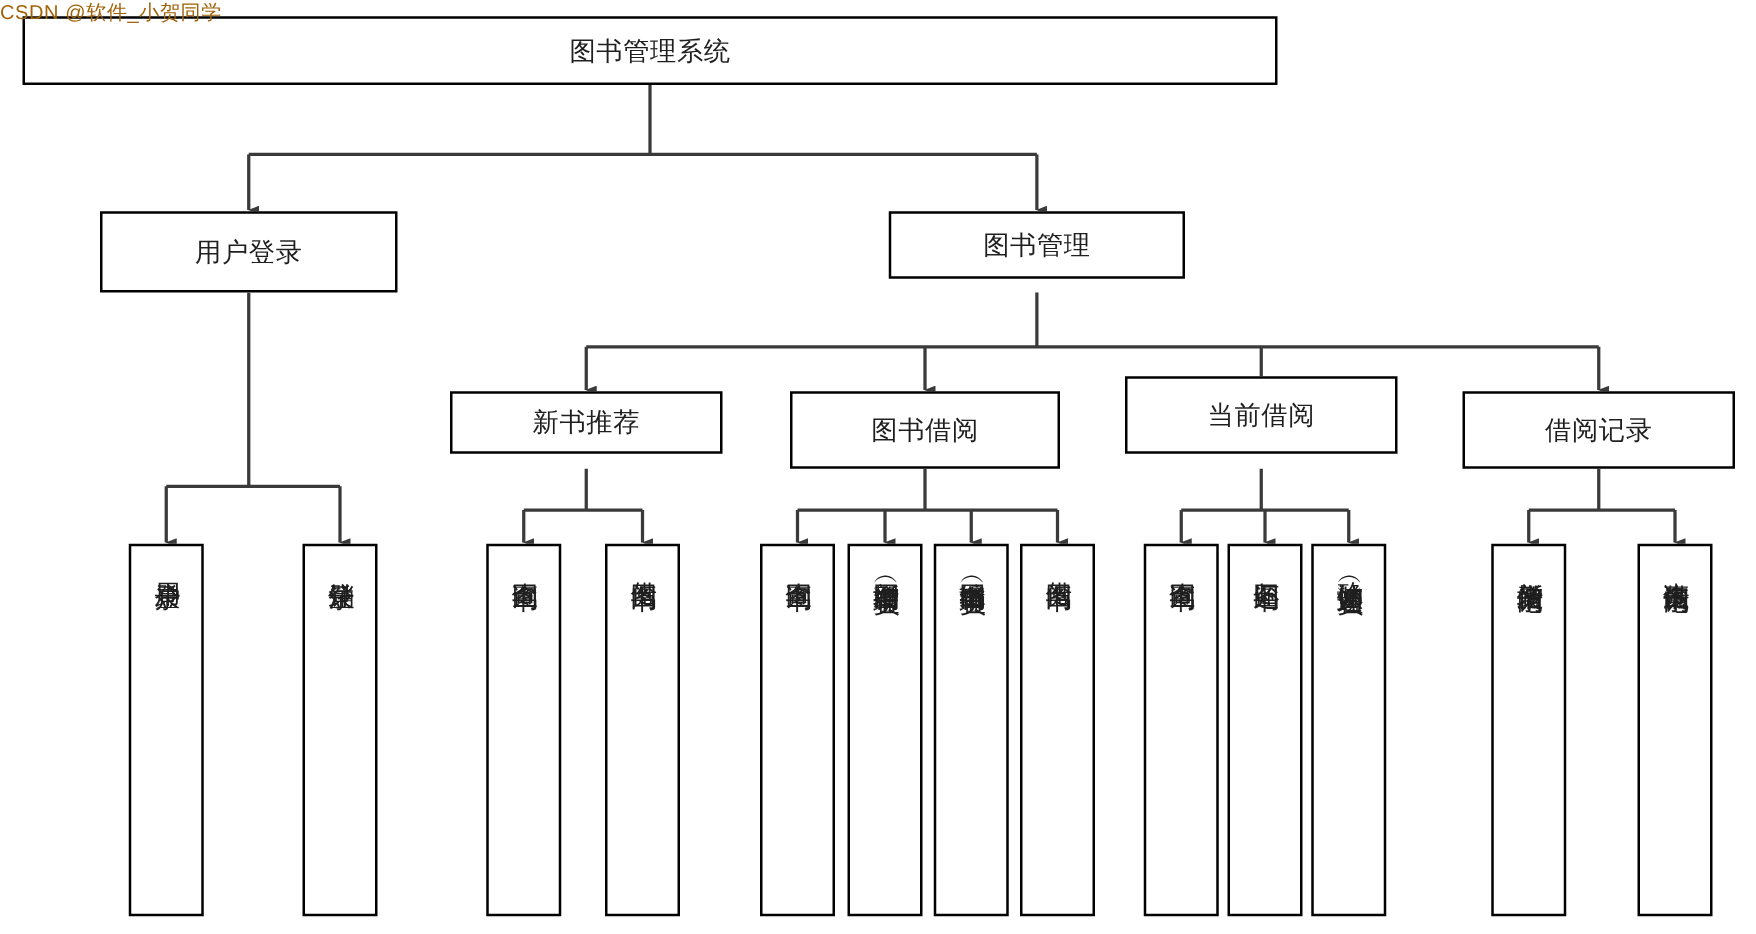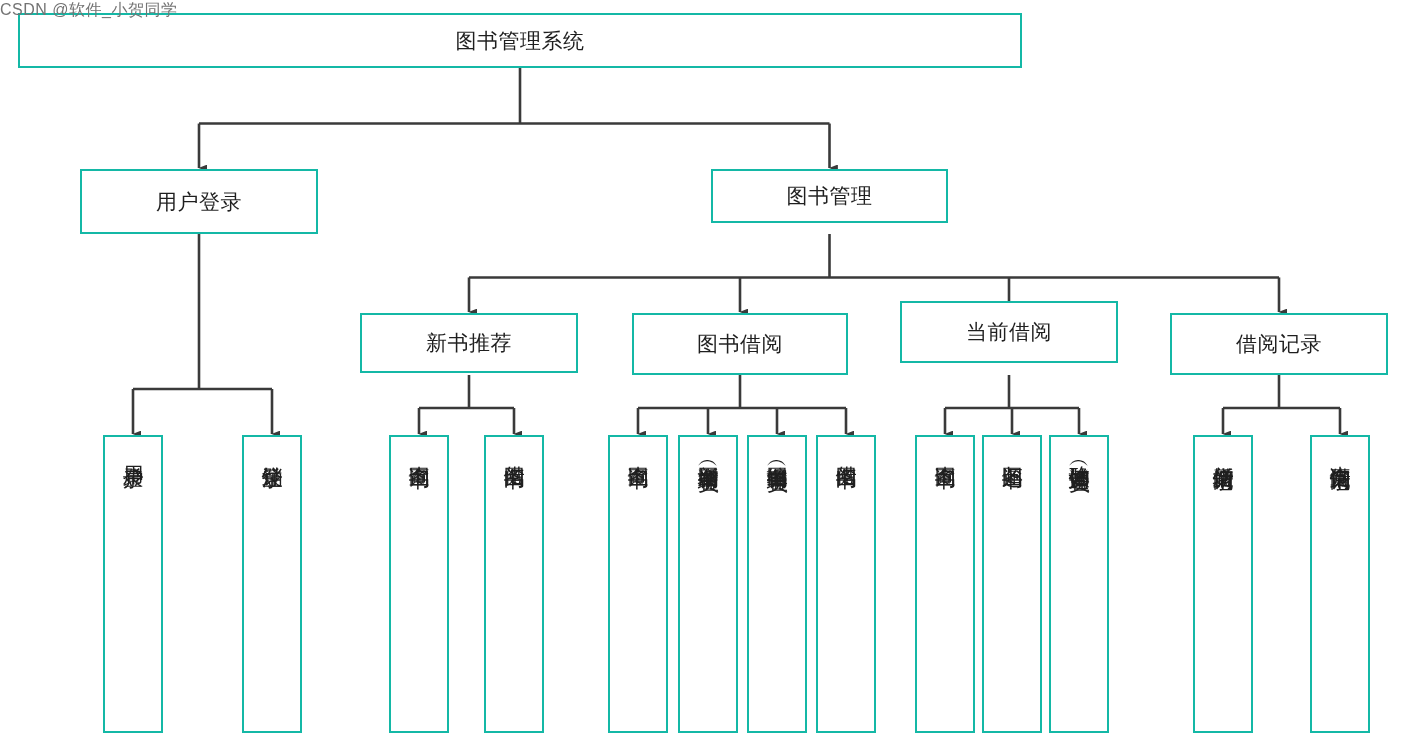--- a/index.html
+++ b/index.html
@@ -22,21 +22,21 @@
     left: 0;
     top: 0;
     width: 1405px;
     height: 747px;
     pointer-events: none;
   }
   .node {
     position: absolute;
     box-sizing: border-box;
     background: #ffffff;
-    border: 2px solid #14b8a6;
+    border: 2px solid #000000;
     display: flex;
     align-items: center;
     justify-content: center;
     color: #1f1f1f;
   }
   .node.horizontal {
     font-size: 21px;
     letter-spacing: 0.5px;
   }
   .node.vertical {
@@ -48,21 +48,21 @@
     writing-mode: vertical-rl;
     text-orientation: upright;
     font-size: 21px;
     line-height: 1.06;
     letter-spacing: 1px;
     white-space: nowrap;
   }
   .watermark {
     position: absolute;
     font-size: 16px;
-    color: #737373;
+    color: #a16207;
     white-space: nowrap;
     letter-spacing: 0.5px;
   }
 </style>
 </head>
 <body>
 
 <div id="stage">
   <svg id="wires" viewBox="0 0 1405 747" xmlns="http://www.w3.org/2000/svg">
     <defs>
@@ -110,21 +110,21 @@
   <div id="nodes">
       <div class="node horizontal" style="left: 18px; top: 13px; width: 1004px; height: 55px;">
         <span>图书管理系统</span>
       </div>
       <div class="node horizontal" style="left: 80px; top: 169px; width: 238px; height: 65px;">
         <span>用户登录</span>
       </div>
       <div class="node horizontal" style="left: 711px; top: 169px; width: 237px; height: 54px;">
         <span>图书管理</span>
       </div>
-      <div class="node horizontal" style="left: 360px; top: 313px; width: 218px; height: 60px;">
+      <div class="node horizontal" style="left: 360px; top: 313px; width: 218px; height: 50px;">
         <span>新书推荐</span>
       </div>
       <div class="node horizontal" style="left: 632px; top: 313px; width: 216px; height: 62px;">
         <span>图书借阅</span>
       </div>
       <div class="node horizontal" style="left: 900px; top: 301px; width: 218px; height: 62px;">
         <span>当前借阅</span>
       </div>
       <div class="node horizontal" style="left: 1170px; top: 313px; width: 218px; height: 62px;">
         <span>借阅记录</span>

